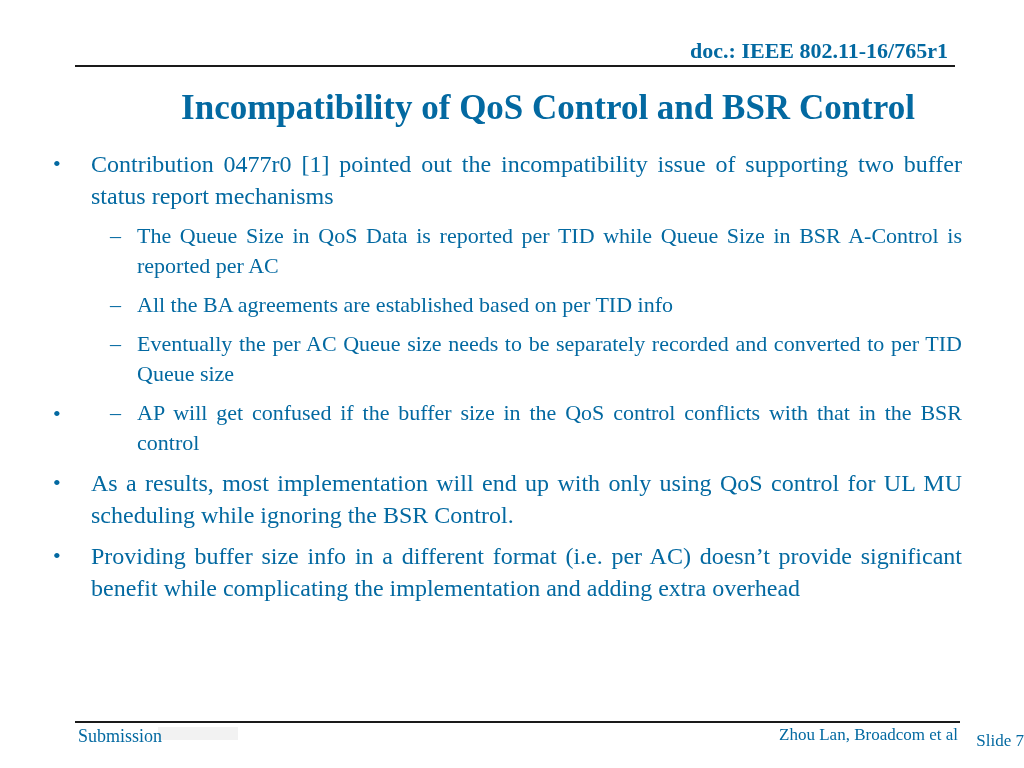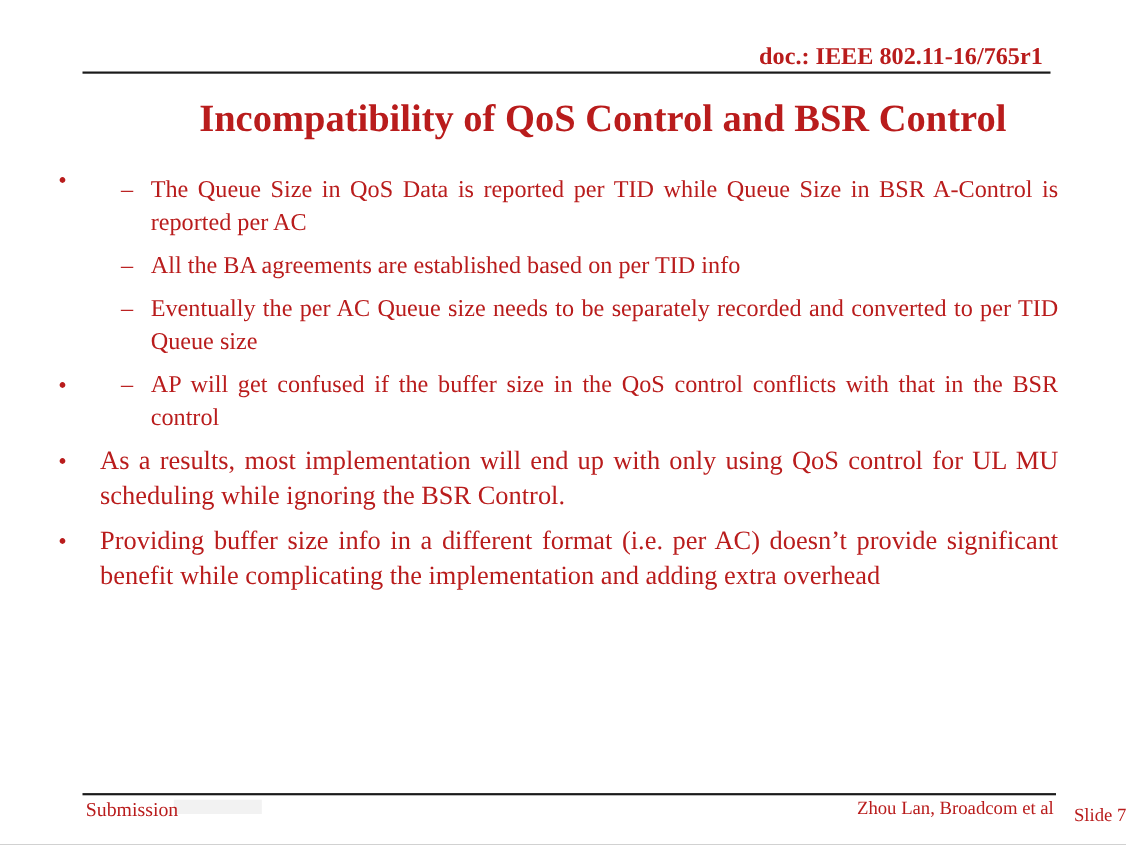--- a/index.html
+++ b/index.html
@@ -7,21 +7,21 @@
     padding: 0;
     background: #888;
   }
   .slide {
     position: relative;
     width: 1024px;
     height: 768px;
     margin: 0 auto;
     background: #ffffff;
     font-family: "Liberation Serif", "DejaVu Serif", serif;
-    color: #b91c1c;
+    color: #0369a1;
     overflow: hidden;
   }
   
   .doc-label {
     position: absolute;
     top: 38px;
     right: 76px;
     font-size: 22px;
     font-weight: bold;
     white-space: nowrap;
@@ -130,20 +130,21 @@
 
   <div class="doc-label">doc.: IEEE 802.11-16/765r1</div>
   <div class="header-rule"></div>
 
   <div class="slide-title">Incompatibility of QoS Control and BSR Control</div>
 
   <div class="body-area">
 
     <div class="item lvl1">
       <span class="marker">•</span>
+      <span>Contribution 0477r0 [1] pointed out the incompatibility issue of supporting two buffer status report mechanisms</span>
     </div>
 
     <div class="item lvl2">
       <span class="marker">–</span>
       <span>The Queue Size in QoS Data is reported per TID while Queue Size in BSR A-Control is reported per AC</span>
     </div>
 
     <div class="item lvl2">
       <span class="marker">–</span>
       <span>All the BA agreements are established based on per TID info</span>

